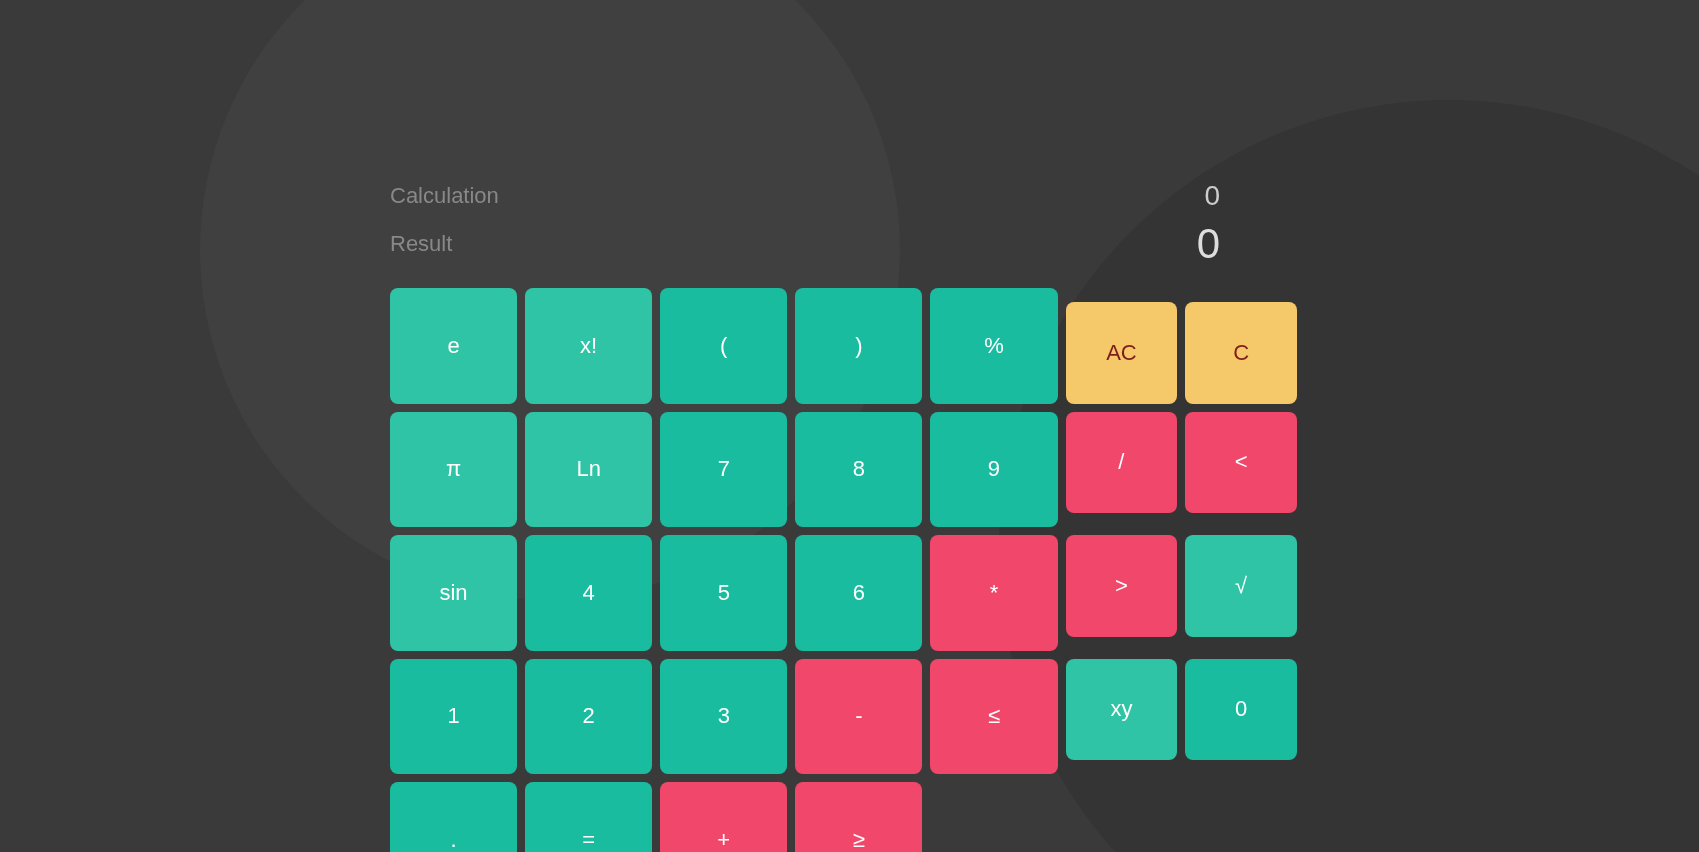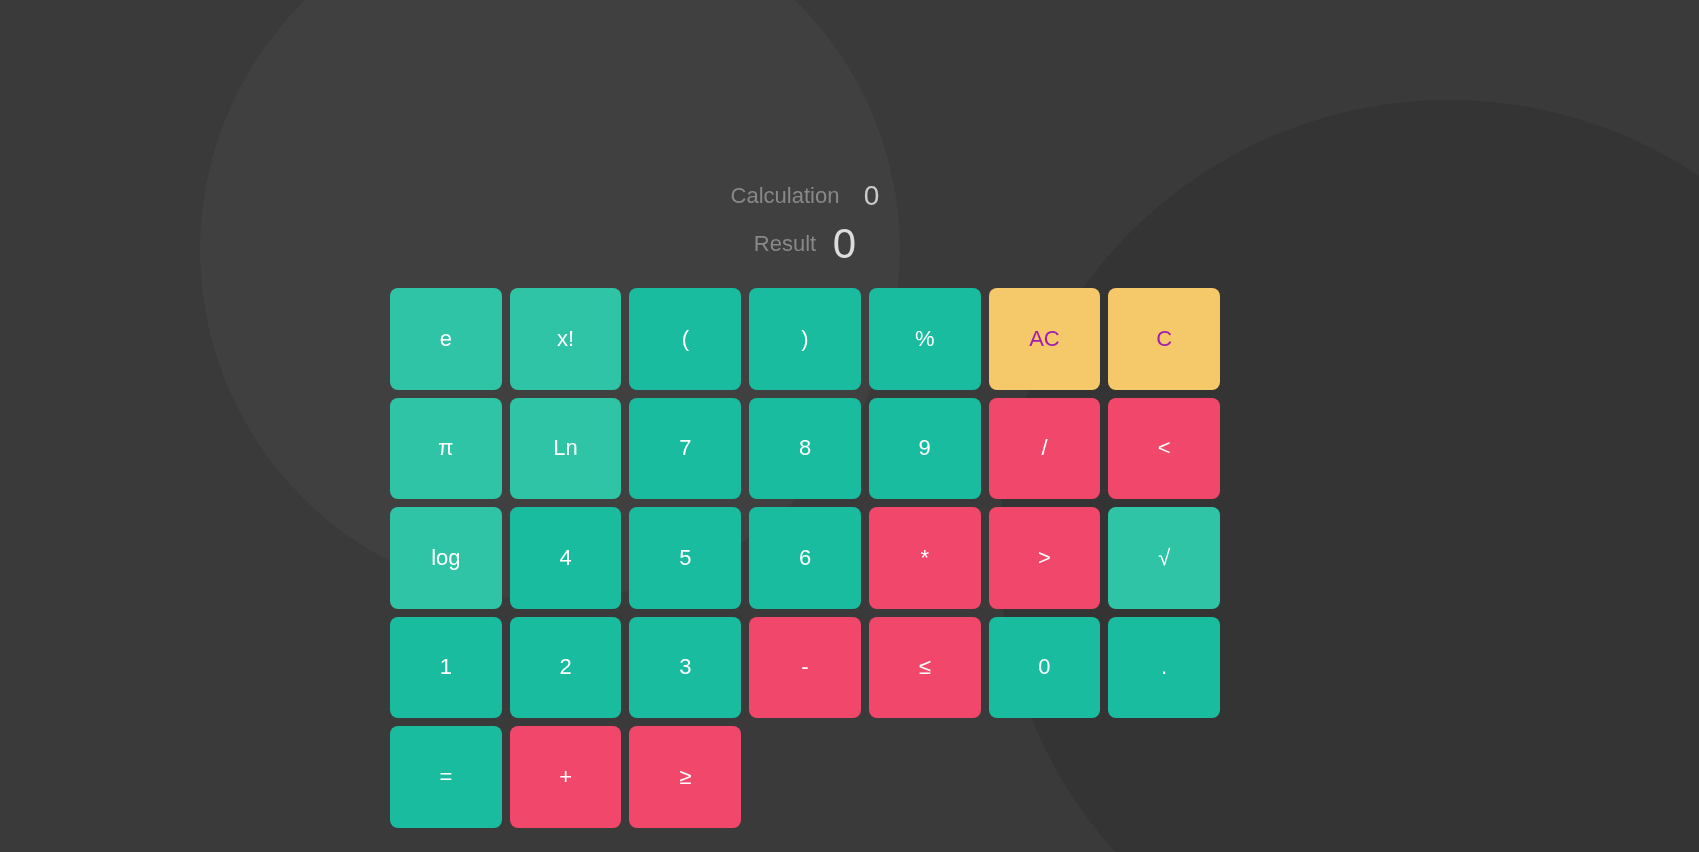--- a/index.html
+++ b/index.html
@@ -45,21 +45,21 @@
       left: 390px;
       width: 830px;
     }
 
     .display-section {
       margin-bottom: 20px;
     }
 
     .display-row {
       display: flex;
-      justify-content: center;
+      justify-content: space-between;
       align-items: center;
       margin-bottom: 8px;
     }
 
     .display-label {
       color: #888;
       font-size: 22px;
       font-weight: 300;
     }
 
@@ -101,21 +101,22 @@
     .btn-green {
       background-color: #2ec4a5;
     }
 
     .btn-teal {
       background-color: #1abca0;
     }
 
     .btn-yellow {
       background-color: #f5c86a;
-      color: #a21caf;
+      color: #7f1d1d;
+      margin-top: 14px;
     }
 
     .btn-red {
       background-color: #f0476a;
     }
   </style>
 </head>
 <body>
 
 <div class="bg-shape"></div>
@@ -141,31 +142,32 @@
       <button class="btn btn-teal">%</button>
       <button class="btn btn-yellow">AC</button>
       <button class="btn btn-yellow">C</button>
       <button class="btn btn-green">π</button>
       <button class="btn btn-green">Ln</button>
       <button class="btn btn-teal">7</button>
       <button class="btn btn-teal">8</button>
       <button class="btn btn-teal">9</button>
       <button class="btn btn-red">/</button>
       <button class="btn btn-red">&lt;</button>
-      <button class="btn btn-green">log</button>
+      <button class="btn btn-green">sin</button>
       <button class="btn btn-teal">4</button>
       <button class="btn btn-teal">5</button>
       <button class="btn btn-teal">6</button>
       <button class="btn btn-red">*</button>
       <button class="btn btn-red">&gt;</button>
       <button class="btn btn-green">√</button>
       <button class="btn btn-teal">1</button>
       <button class="btn btn-teal">2</button>
       <button class="btn btn-teal">3</button>
       <button class="btn btn-red">-</button>
       <button class="btn btn-red">≤</button>
+      <button class="btn btn-green">xy</button>
       <button class="btn btn-teal">0</button>
       <button class="btn btn-teal">.</button>
       <button class="btn btn-teal">=</button>
       <button class="btn btn-red">+</button>
       <button class="btn btn-red">≥</button>
     </div>
 </div>
 
 </body></html>

